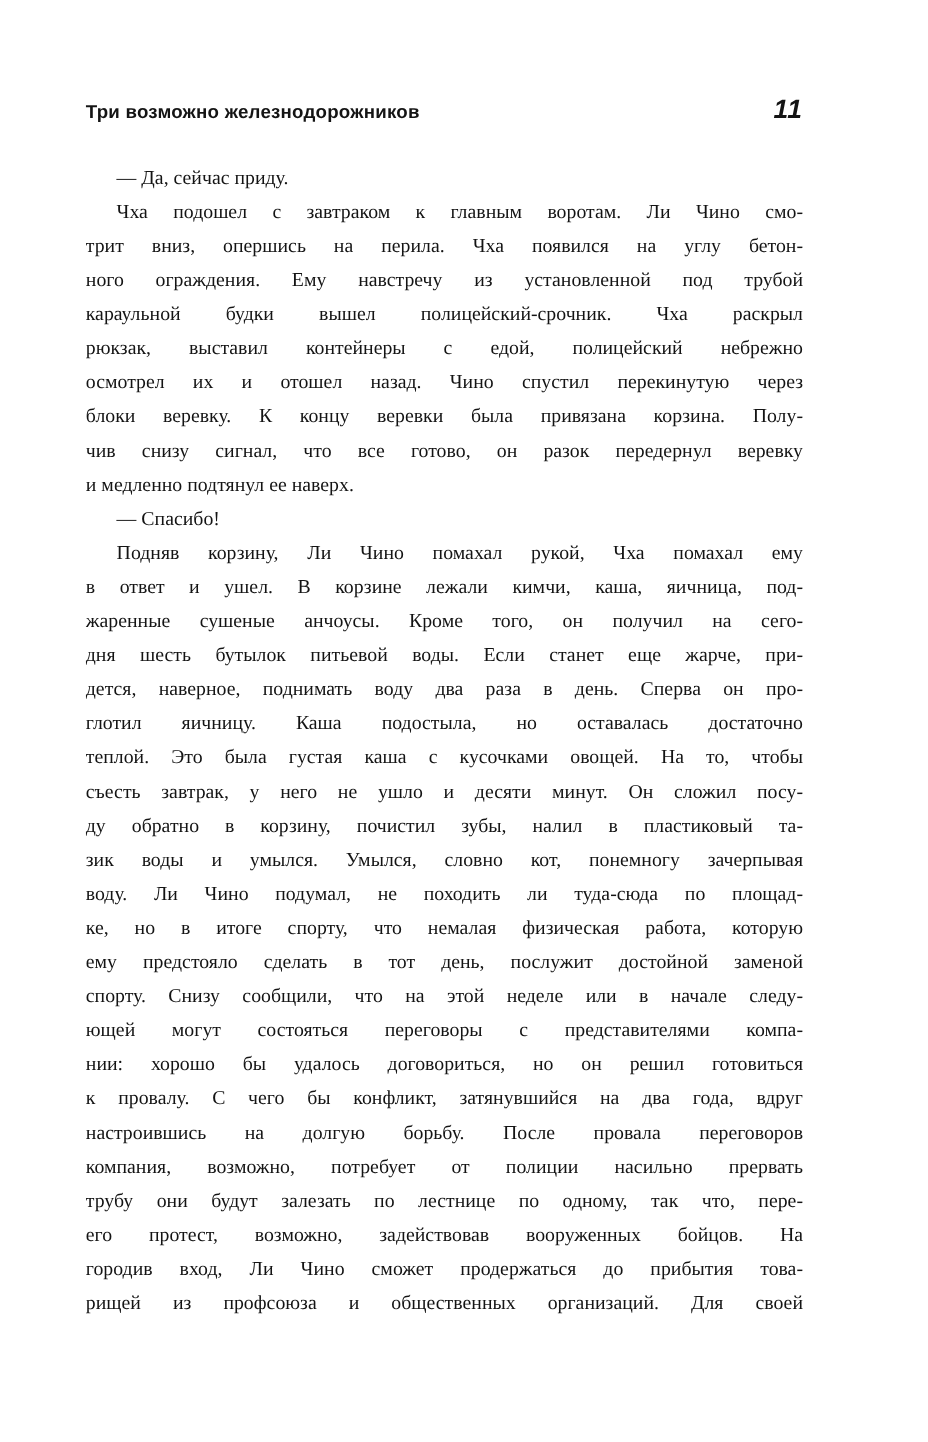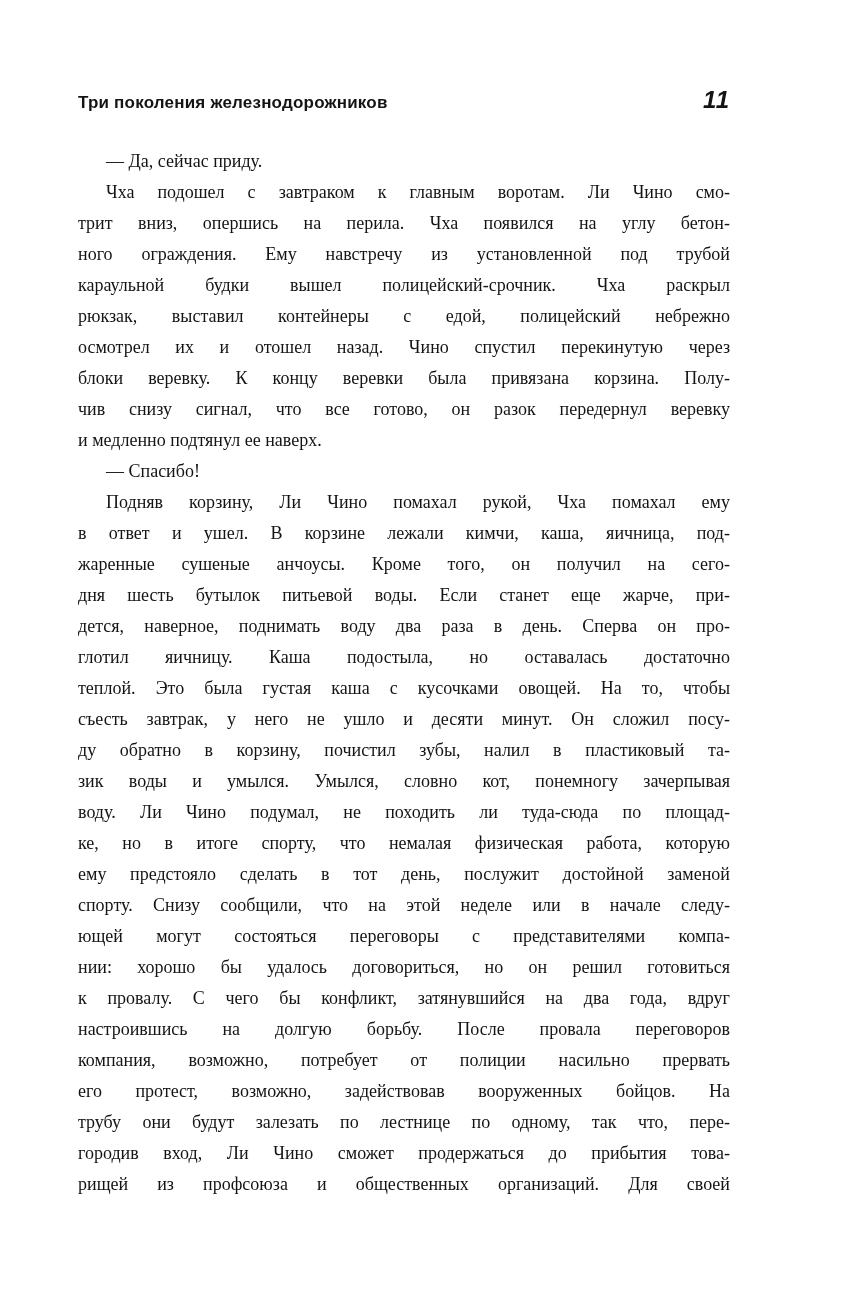--- a/index.html
+++ b/index.html
@@ -59,21 +59,21 @@
   .line.no-stretch {
     text-align-last: left;
   }
 </style>
 </head>
 <body>
 
 <div class="page">
   <div class="textcol">
     <div class="running-head">
-      <span class="head-title">Три поколения железнодорожников</span>
+      <span class="head-title">Три возможно железнодорожников</span>
       <span class="page-number">11</span>
     </div>
     <div class="body-text">
         <div class="paragraph">
           <div class="line first no-stretch">— Да, сейчас приду.</div>
         </div>
         <div class="paragraph">
           <div class="line first">Чха подошел с завтраком к главным воротам. Ли Чино смо-</div>
           <div class="line">трит вниз, опершись на перила. Чха появился на углу бетон-</div>
           <div class="line">ного ограждения. Ему навстречу из установленной под трубой</div>
@@ -100,20 +100,20 @@
           <div class="line">зик воды и умылся. Умылся, словно кот, понемногу зачерпывая</div>
           <div class="line">воду. Ли Чино подумал, не походить ли туда-сюда по площад-</div>
           <div class="line">ке, но в итоге спорту, что немалая физическая работа, которую</div>
           <div class="line">ему предстояло сделать в тот день, послужит достойной заменой</div>
           <div class="line">спорту. Снизу сообщили, что на этой неделе или в начале следу-</div>
           <div class="line">ющей могут состояться переговоры с представителями компа-</div>
           <div class="line">нии: хорошо бы удалось договориться, но он решил готовиться</div>
           <div class="line">к провалу. С чего бы конфликт, затянувшийся на два года, вдруг</div>
           <div class="line">настроившись на долгую борьбу. После провала переговоров</div>
           <div class="line">компания, возможно, потребует от полиции насильно прервать</div>
+          <div class="line">трубу они будут залезать по лестнице по одному, так что, пере-</div>
           <div class="line">его протест, возможно, задействовав вооруженных бойцов. На</div>
-          <div class="line">трубу они будут залезать по лестнице по одному, так что, пере-</div>
           <div class="line">городив вход, Ли Чино сможет продержаться до прибытия това-</div>
           <div class="line">рищей из профсоюза и общественных организаций. Для своей</div>
         </div>
       </div>
   </div>
 </div>
 
 </body></html>

